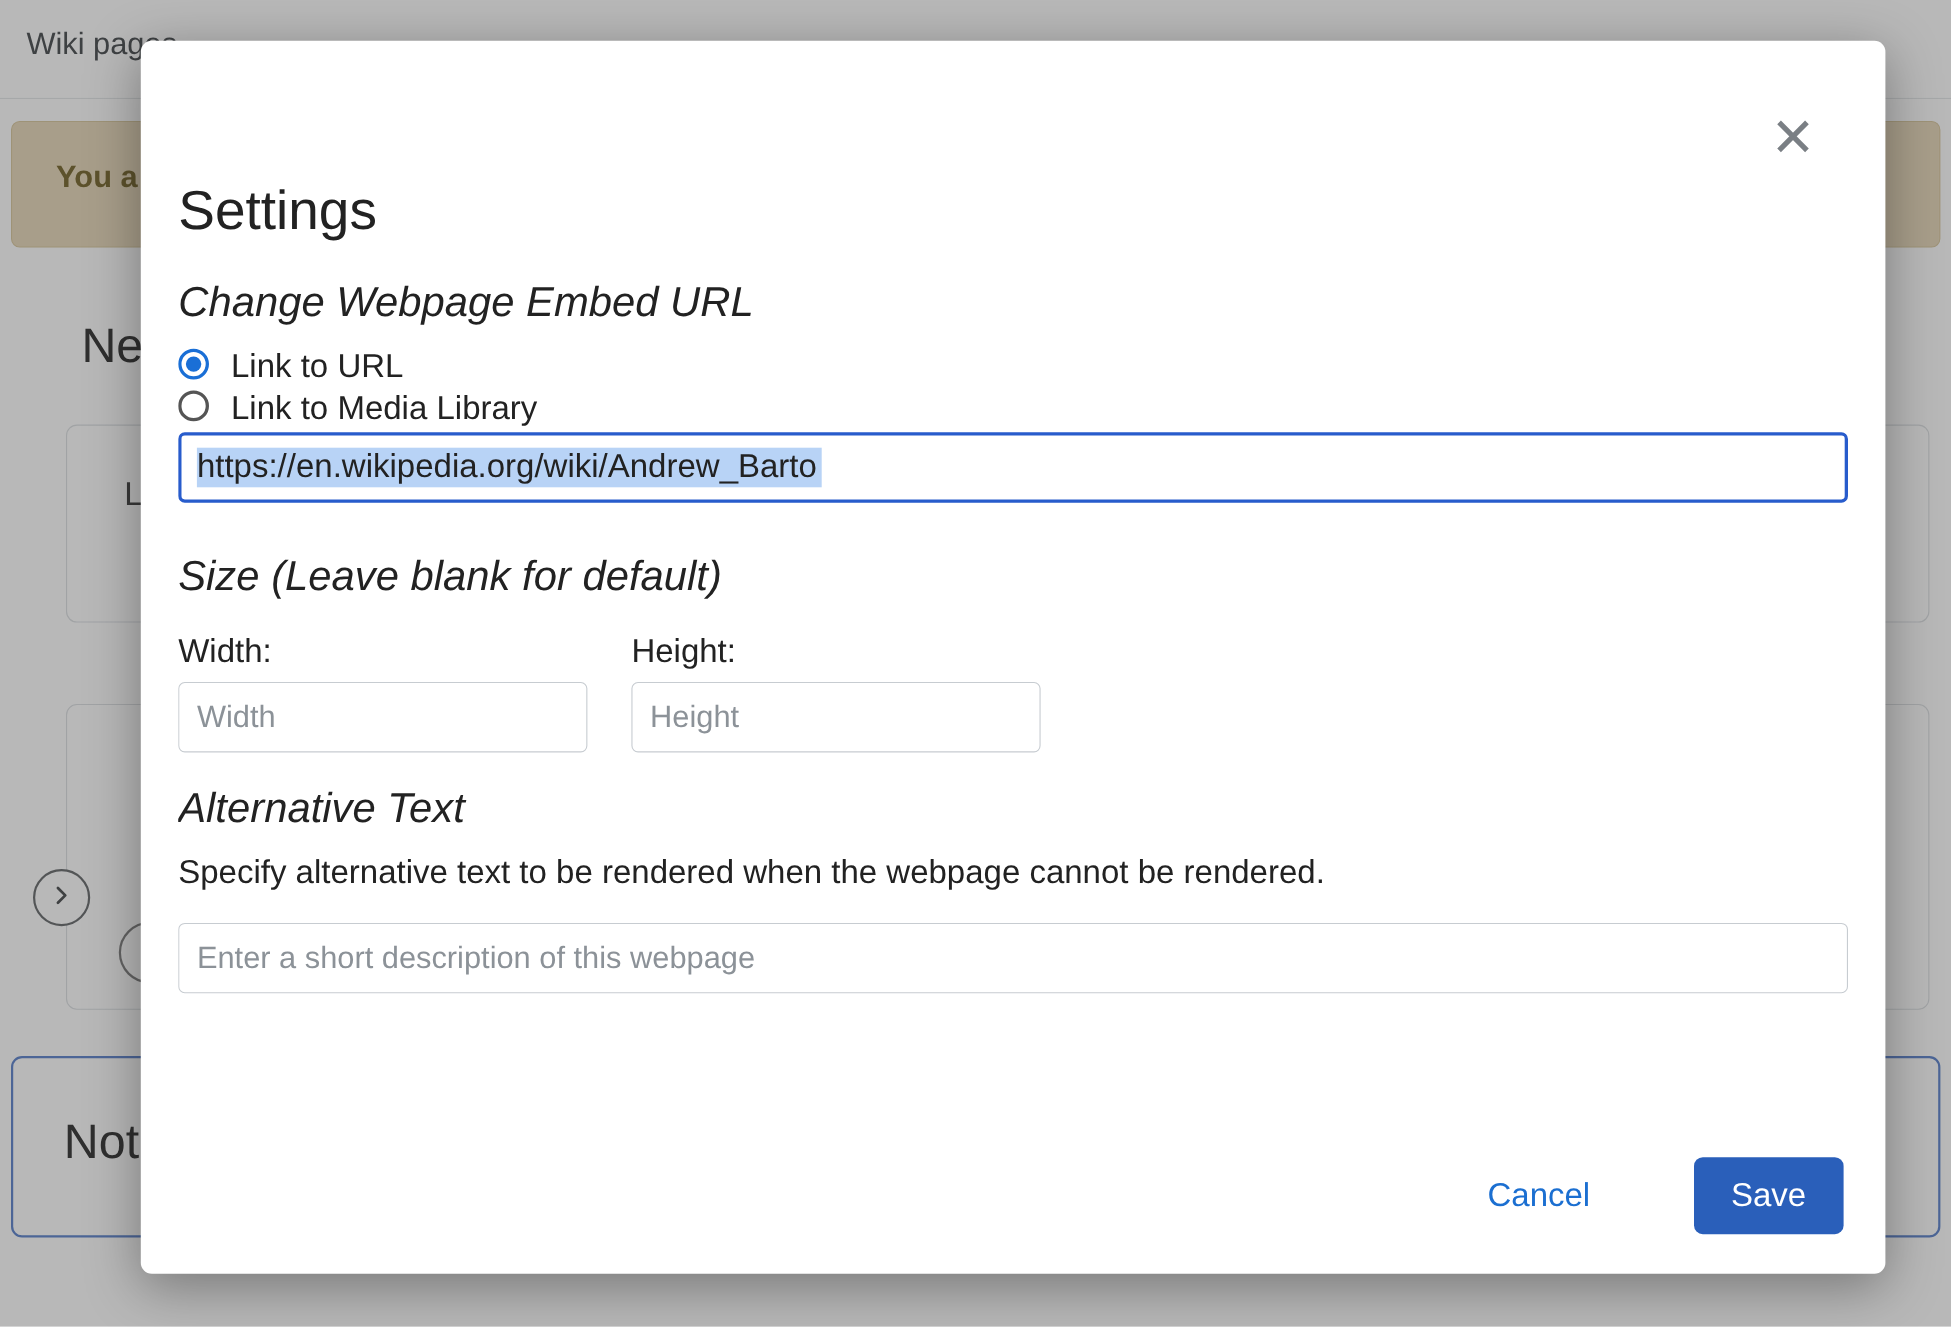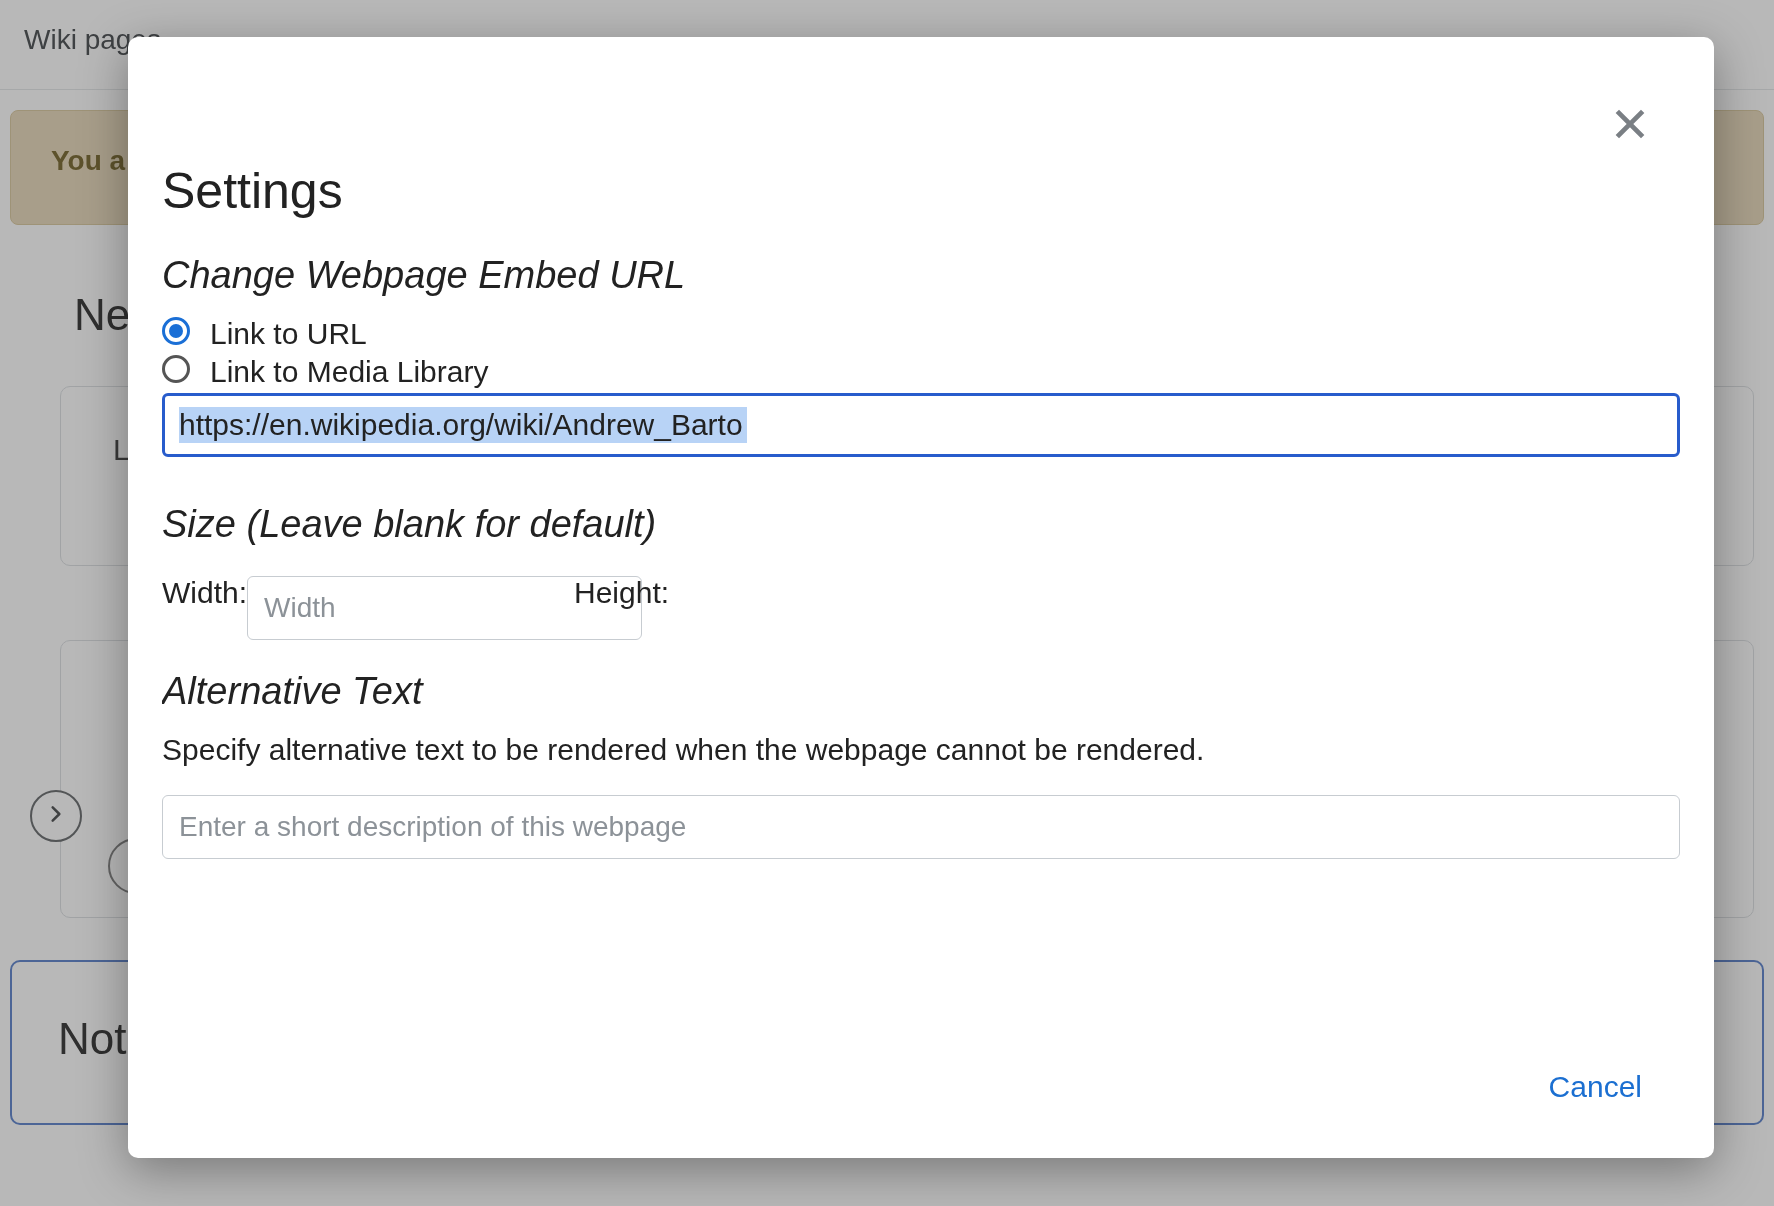--- a/index.html
+++ b/index.html
@@ -145,21 +145,21 @@
     background: #b8d3f6;
     z-index: 0;
   }
   .urlinput-wrap input {
     position: relative; z-index: 1; background: transparent;
   }
 
   .sizegrid {
     display: flex; gap: 40px; margin-top: 30px;
   }
-  .sizecol { display: flex; flex-direction: row; width: 372px; justify-content: space-between; }
+  .sizecol { display: flex; flex-direction: column; width: 372px; justify-content: space-between; }
   .sizecol label { font-size: 30px; margin-bottom: 10px; }
   .txt {
     height: 64px;
     border: 1px solid #c7ccd1;
     border-radius: 6px;
     padding: 0 16px;
     font-size: 28px;
     color: #222;
     outline: none;
   }
@@ -258,27 +258,29 @@
 
     <h2>Size (Leave blank for default)</h2>
 
     <div class="sizegrid">
       <div class="sizecol">
         <label>Width:</label>
         <input class="txt" type="text" placeholder="Width" style="">
       </div>
       <div class="sizecol">
         <label>Height:</label>
+        <input class="txt" type="text" placeholder="Height" style="">
       </div>
     </div>
 
     <div style="height:30px"></div>
 
     <h2>Alternative Text</h2>
     <div class="altdesc">Specify alternative text to be rendered when the webpage cannot be rendered.</div>
 
     <input class="altinput" type="text" placeholder="Enter a short description of this webpage" style="">
   </div>
 
   <div class="footer">
     <button class="btn link">Cancel</button>
+    <button class="btn primary">Save</button>
   </div>
 </div>
 
 </body></html>

